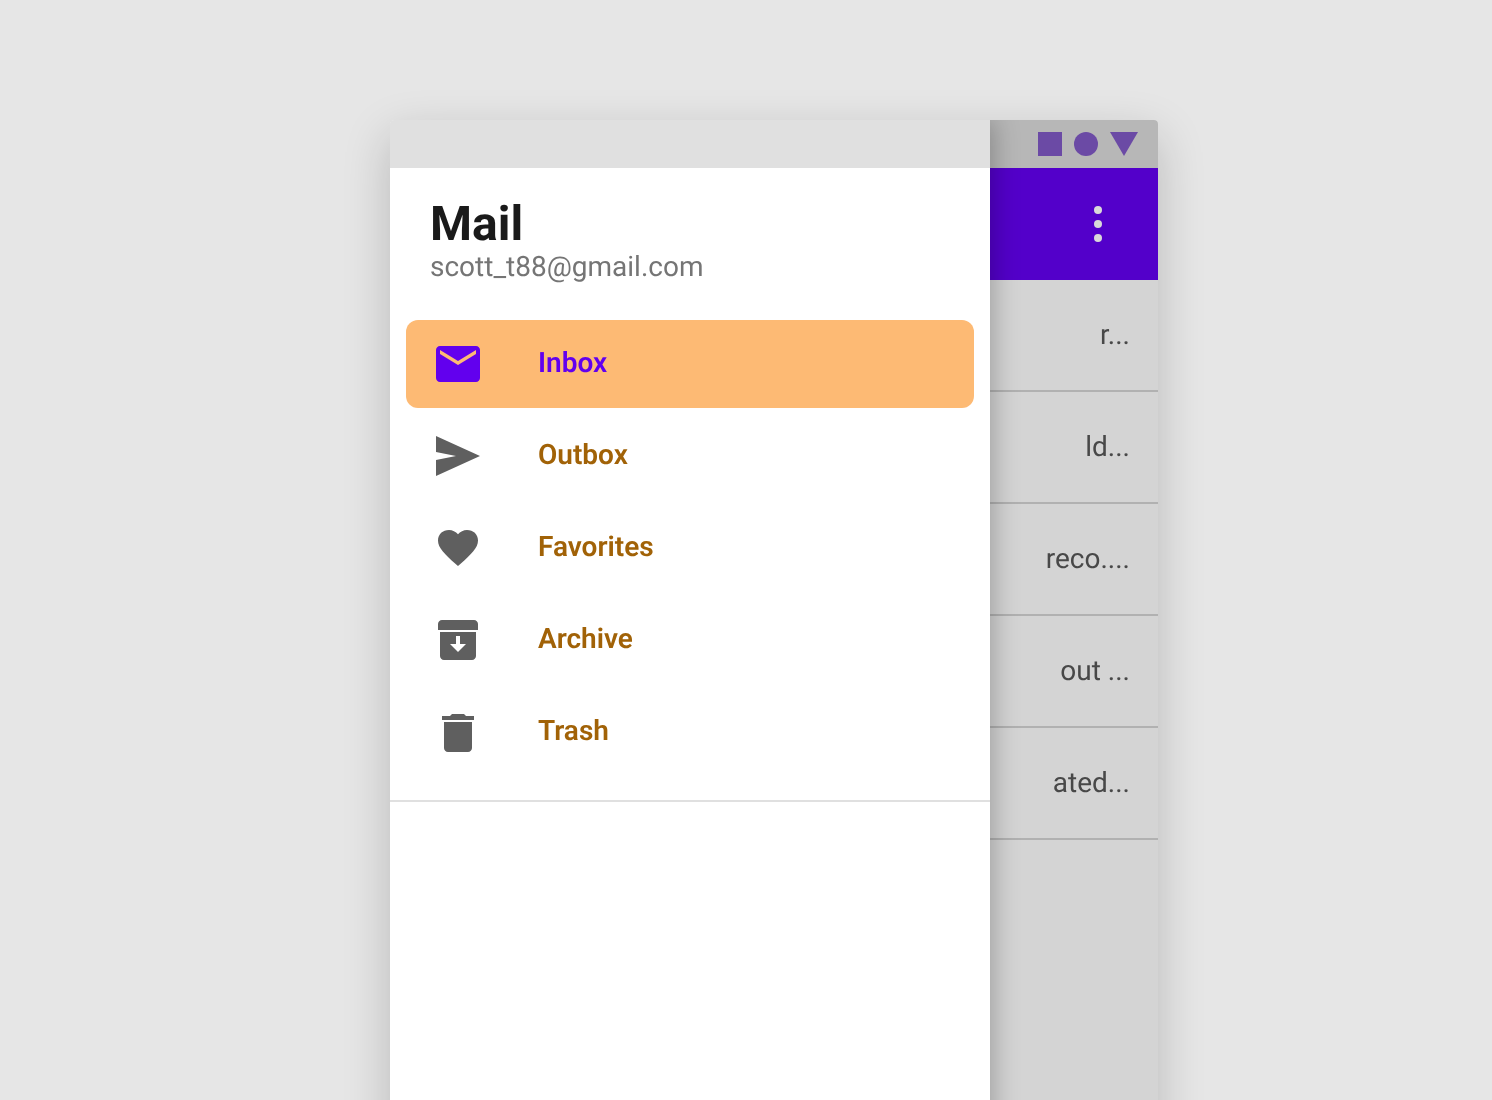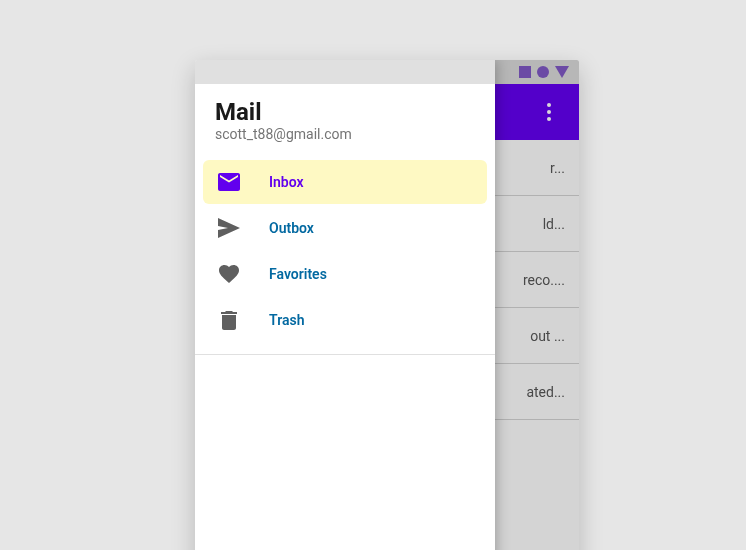--- a/index.html
+++ b/index.html
@@ -101,37 +101,37 @@
     padding: 6px 8px 0;
   }
   .nav-item {
     display: flex;
     align-items: center;
     height: 44px;
     padding: 0 14px;
     border-radius: 6px;
     cursor: pointer;
     margin-bottom: 2px;
-    color: #0369a1;
+    color: #a16207;
   }
   .nav-item .icon {
     width: 24px;
     height: 24px;
     display: flex;
     align-items: center;
     justify-content: center;
     color: #5f5f5f;
   }
   .nav-item .label {
     font-size: 14px;
     font-weight: 600;
     margin-left: 28px;
   }
   .nav-item.selected {
-    background: #fef9c3;
+    background: #fdba74;
     color: #6200ee;
   }
   .nav-item.selected .icon { color: #6200ee; }
   .nav-item.selected .label { color: #6200ee; }
   .divider {
     height: 1px;
     background: #e0e0e0;
     margin: 10px 0 0;
   }
   .section-header {
@@ -224,20 +224,28 @@
 
       <div class="nav-item">
         <span class="icon">
           <svg width="20" height="18" viewBox="0 0 20 18">
               <path fill="currentColor" d="M10 18 8.55 16.7C3.4 12.05 0 8.95 0 5.2 0 2.1 2.4 0 5.5 0c1.74 0 3.41.81 4.5 2.09C11.09.81 12.76 0 14.5 0 17.6 0 20 2.1 20 5.2c0 3.75-3.4 6.85-8.55 11.5L10 18z"></path>
             </svg>
         </span>
         <span class="label">Favorites</span>
       </div>
 
+      <div class="nav-item">
+        <span class="icon">
+          <svg width="20" height="20" viewBox="0 0 20 20">
+              <path fill="currentColor" d="M2 0h16c1.1 0 2 .9 2 2v3H0V2C0 .9.9 0 2 0zM1 6h18v12c0 1.1-.9 2-2 2H3c-1.1 0-2-.9-2-2V6zm9 10 4-4h-3V8H9v4H6l4 4z"></path>
+            </svg>
+        </span>
+        <span class="label">Archive</span>
+      </div>
 
       <div class="nav-item">
         <span class="icon">
           <svg width="16" height="20" viewBox="0 0 16 20">
               <path fill="currentColor" d="M1 18c0 1.1.9 2 2 2h10c1.1 0 2-.9 2-2V5H1v13zM16 2h-4l-1-1H5L4 2H0v2h16V2z"></path>
             </svg>
         </span>
         <span class="label">Trash</span>
       </div>
 

